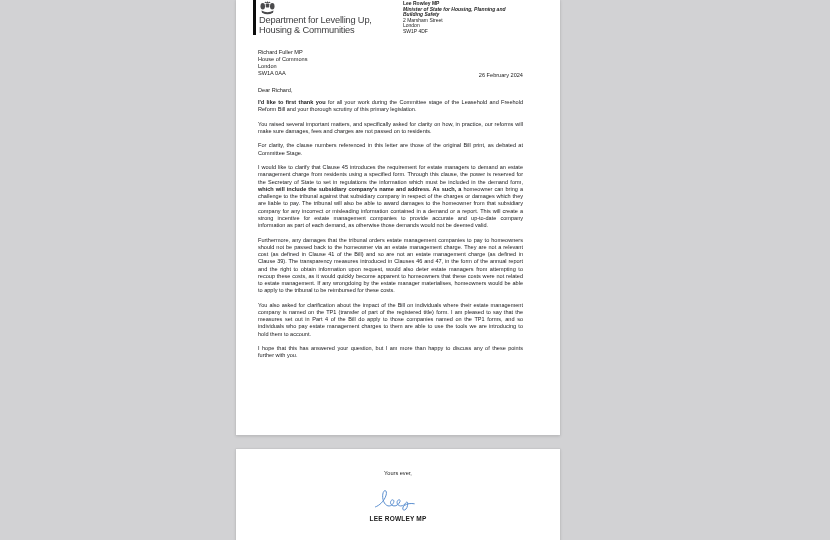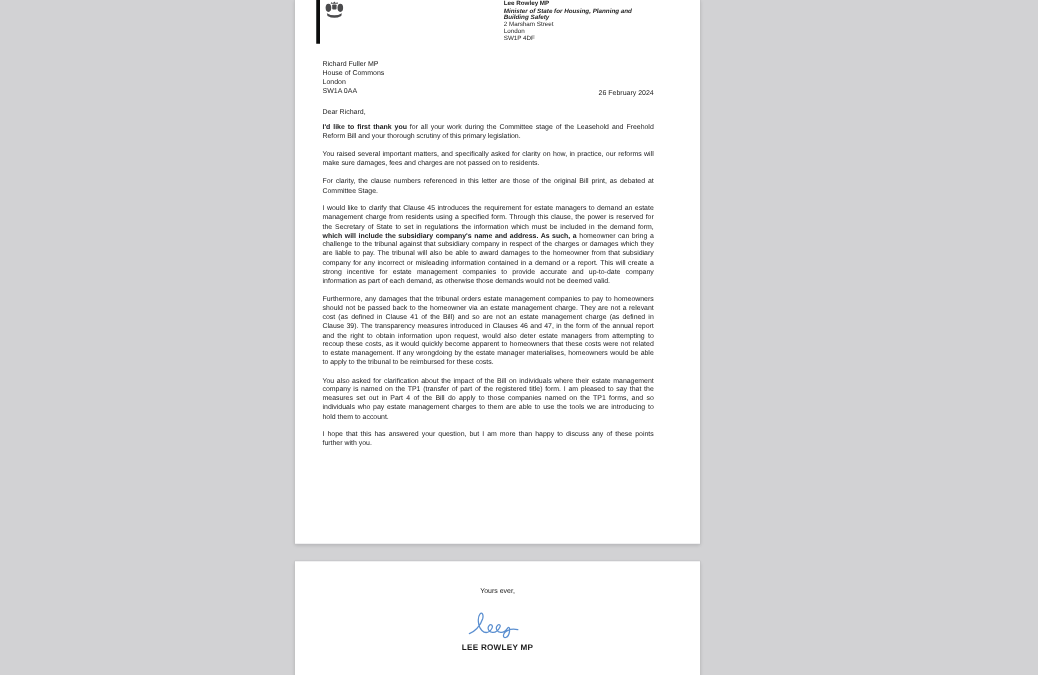--- a/index.html
+++ b/index.html
@@ -84,20 +84,24 @@
         <g fill="#4b4b4d">
           <path d="M9 4 L10.5 1 L12.5 3 L15 0.5 L17.5 3 L19.5 1 L21 4 Z"></path>
           <rect x="11.5" y="5" width="7" height="8" rx="1.5"></rect>
           <ellipse cx="5.5" cy="10.5" rx="4.5" ry="6.5"></ellipse>
           <ellipse cx="24.5" cy="10.5" rx="4.5" ry="6.5"></ellipse>
           <path d="M3 19 Q15 26 27 19 L26 23.5 Q15 29.5 4 23.5 Z"></path>
         </g>
       </svg>
     </span>
 
+    <div class="dept-name">
+      <div>Department for Levelling Up,</div>
+      <div>Housing &amp; Communities</div>
+    </div>
 
     <div class="sender">
       <div class="s-name">Lee Rowley MP</div>
       <div class="s-role">Minister of State for Housing, Planning and</div>
       <div class="s-role">Building Safety</div>
       <div>2 Marsham Street</div>
       <div>London</div>
       <div>SW1P 4DF</div>
     </div>
 

